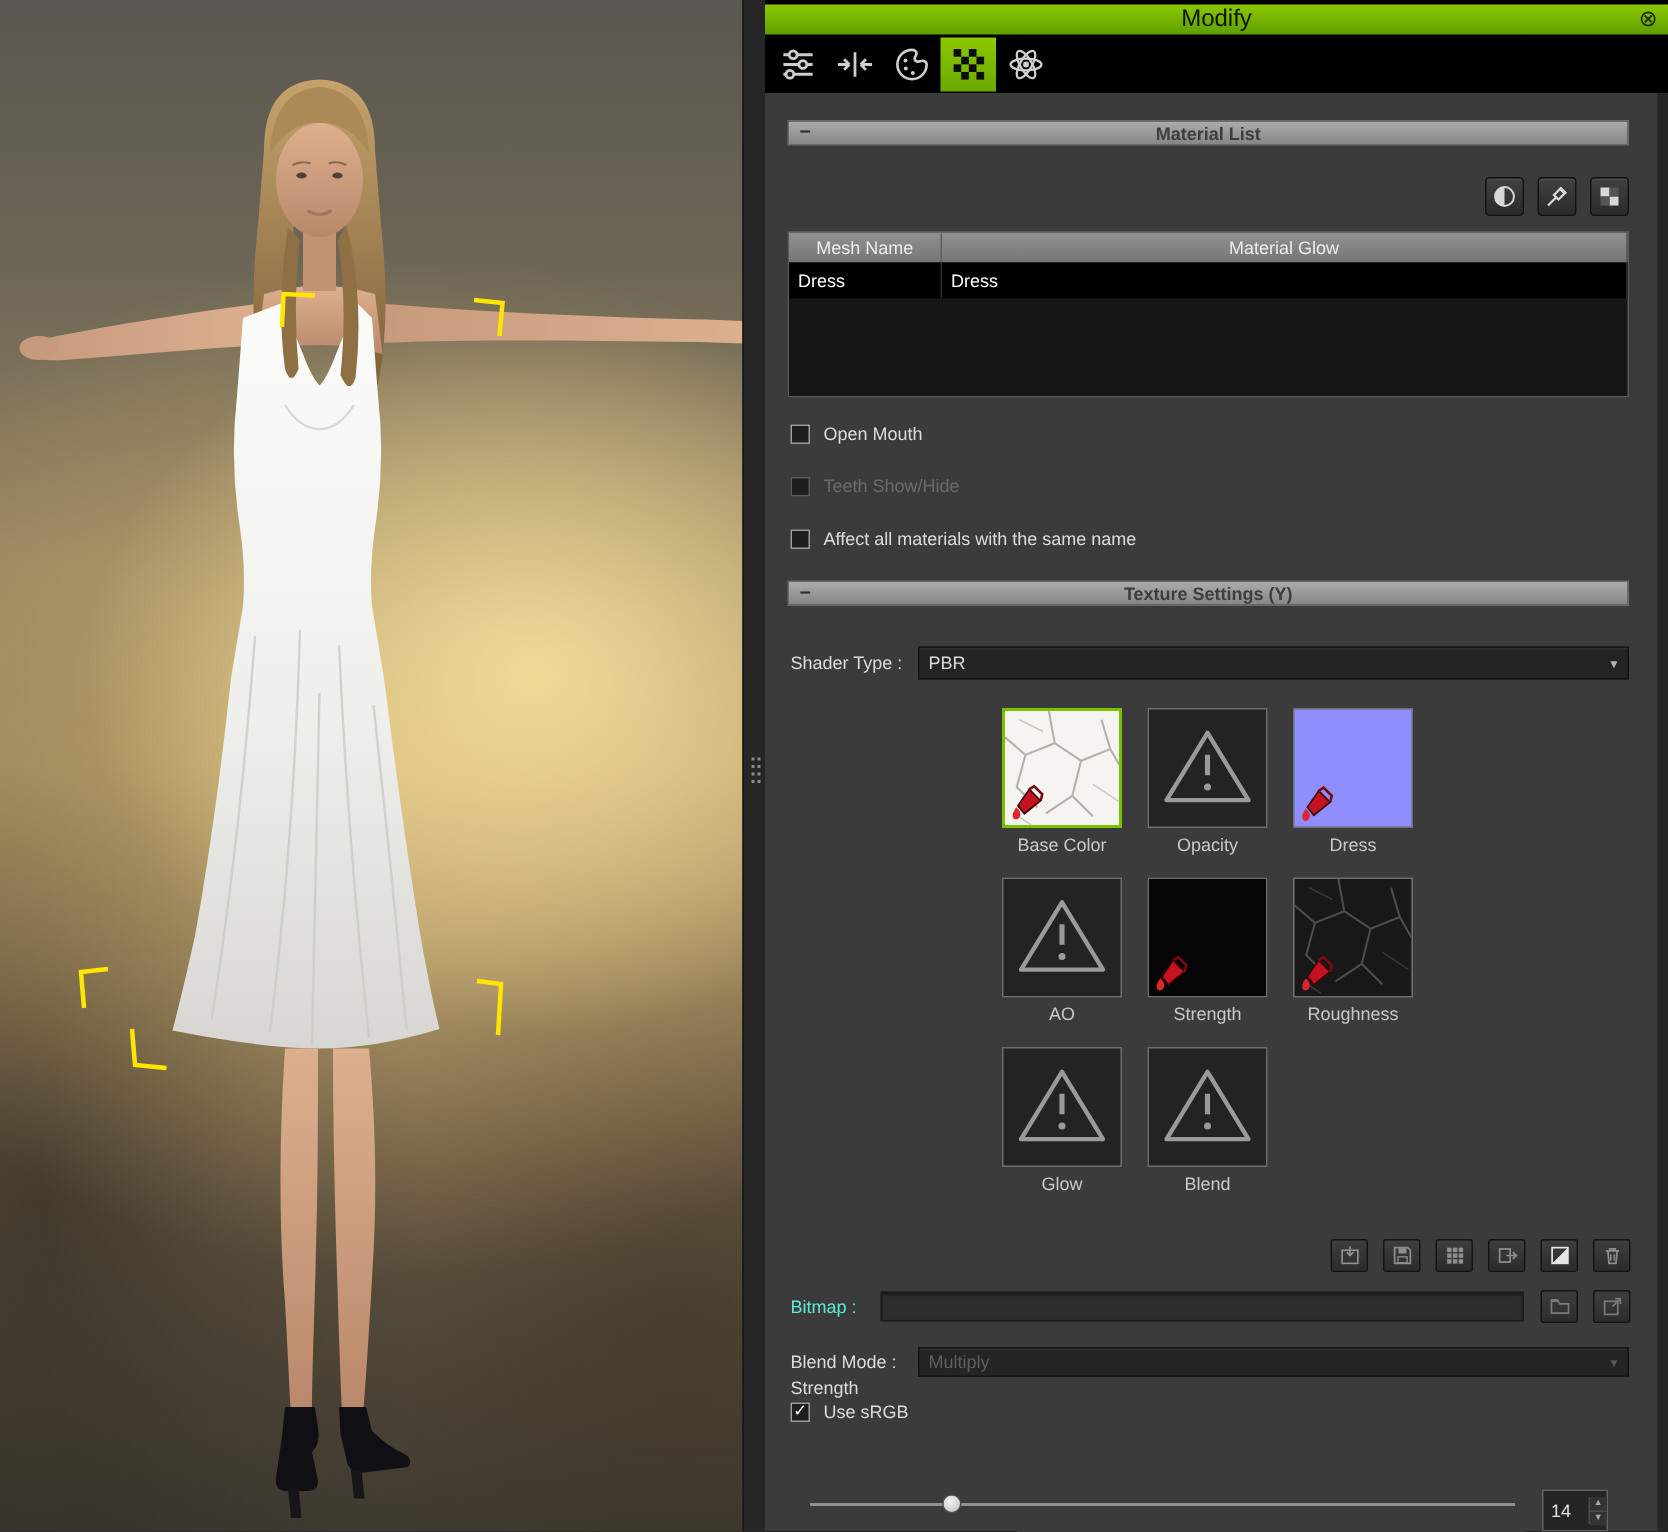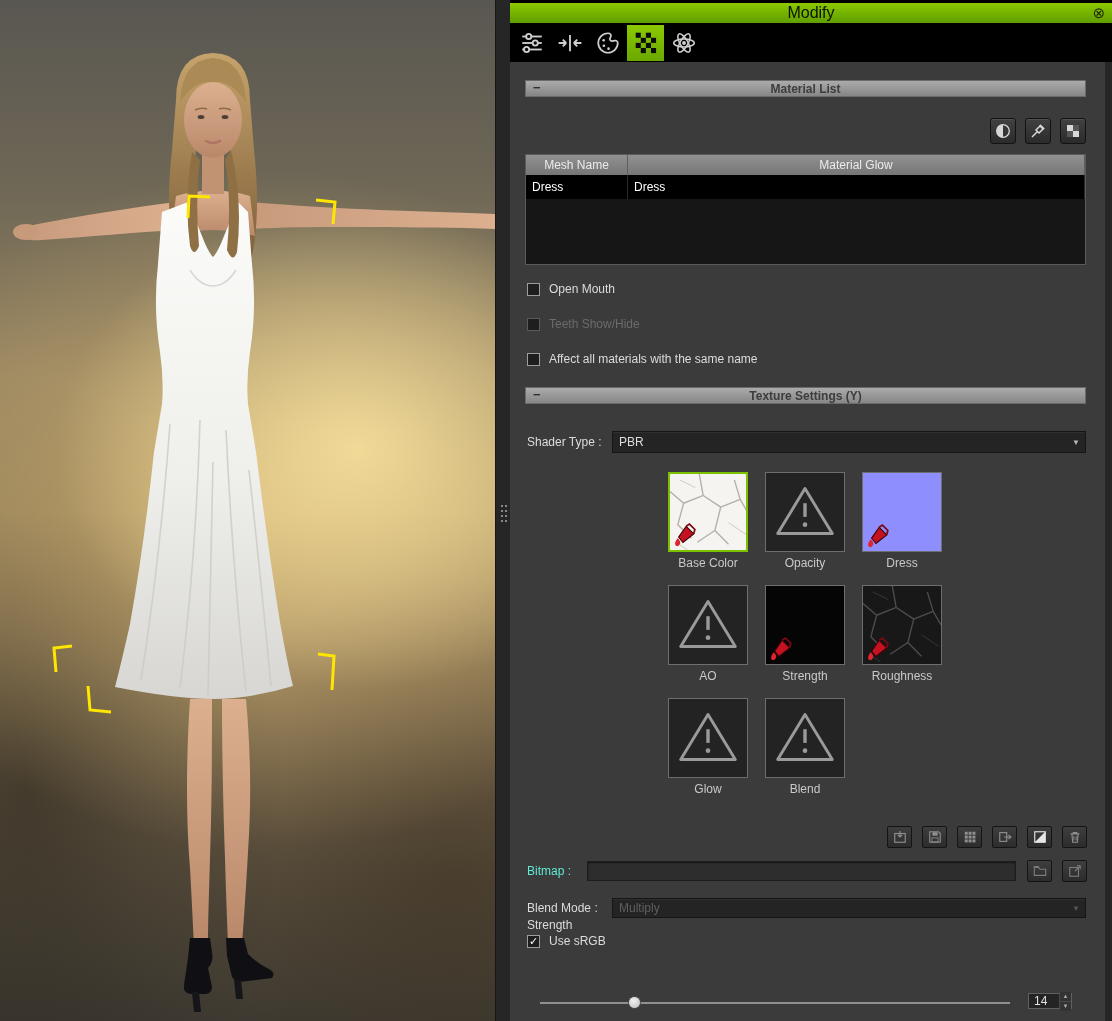--- a/index.html
+++ b/index.html
@@ -73,21 +73,21 @@
 .thumb-label{margin-top:4px;color:#c9c9c9;font-size:12px}
 .paint{position:absolute;left:1px;bottom:1px;width:26px;height:26px}
 
 
 .tool-btn{position:absolute;width:25px;height:22px;background:linear-gradient(#3e3e3e,#2c2c2c);border:1px solid #141414;border-radius:2px;display:flex;align-items:center;justify-content:center;cursor:pointer}
 
 
 .slider{position:absolute;left:30px;top:930px;width:470px;height:22px;cursor:pointer}
 .slider-track{position:absolute;left:0;top:10px;width:470px;height:2px;background:#909090}
 .slider-knob{position:absolute;left:88px;top:4px;width:13px;height:13px;border-radius:50%;background:radial-gradient(circle at 40% 35%,#f2f2f2,#bdbdbd);border:1px solid #4c4c4c}
-.spinbox{position:absolute;left:518px;top:931px;width:44px;height:16px;background:#242424;border:1px solid #616161;display:flex;align-items:center;color:#e2e2e2}
+.spinbox{position:absolute;left:518px;top:931px;width:44px;height:28px;background:#242424;border:1px solid #616161;display:flex;align-items:center;color:#e2e2e2}
 .spinbox .num{flex:1;padding-left:5px}
 .spin-arrows{width:12px;height:18px;display:flex;flex-direction:column;border-left:1px solid #4a4a4a}
 .spin-arrows i{flex:1;font-style:normal;font-size:6px;line-height:9px;text-align:center;color:#aaa;background:#333;cursor:pointer}
 .spin-arrows i:first-child{border-bottom:1px solid #4a4a4a}
 </style>
 </head>
 <body>
 
 <div class="viewport">
   <svg width="495" height="1021" viewBox="0 0 495 1021">

